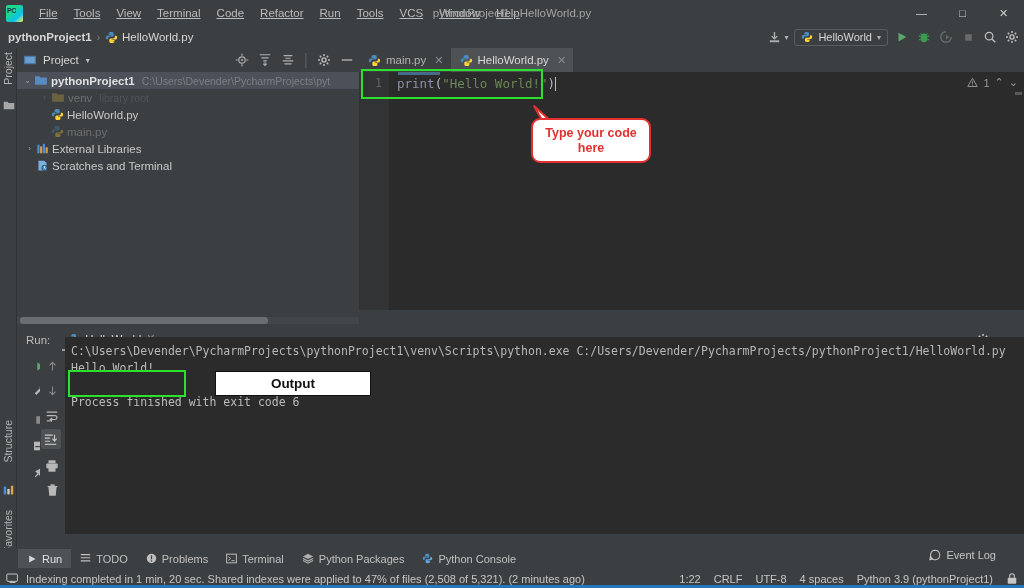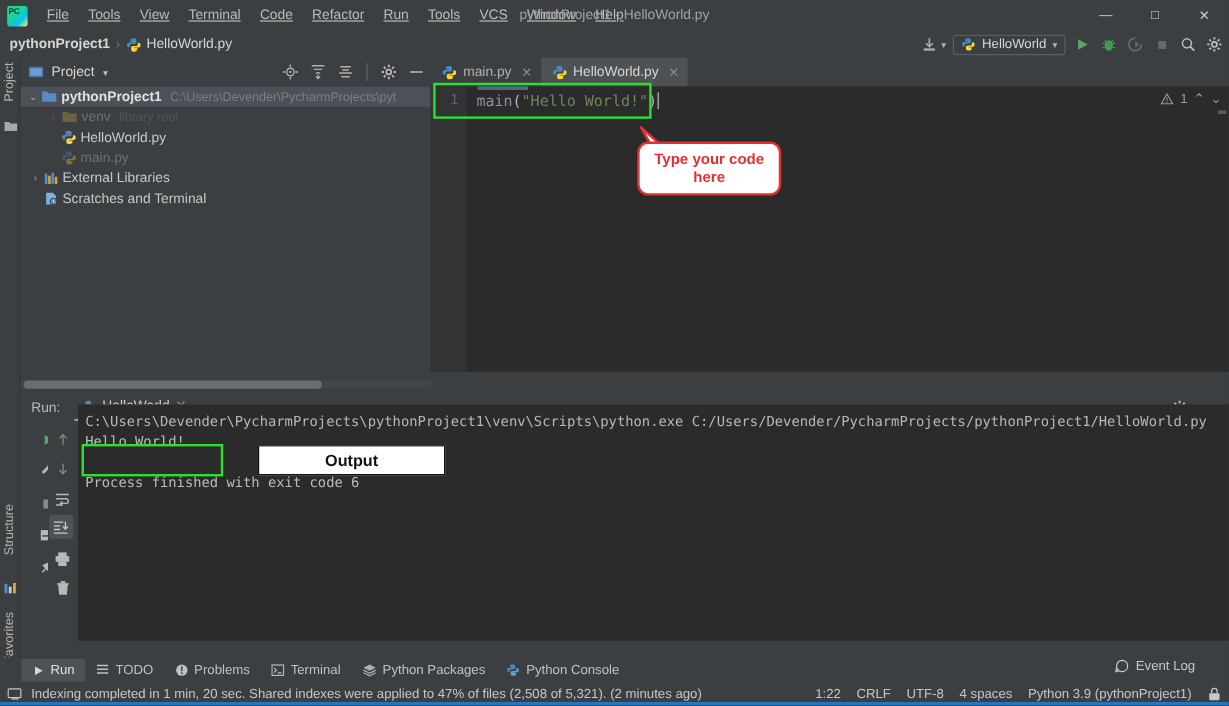--- a/index.html
+++ b/index.html
@@ -483,21 +483,21 @@
       <span>HelloWorld.py</span>
       <span class="x">✕</span>
     </div>
   </div>
 
   <div class="editor">
     <div class="gutter">
       <span class="ln">1</span>
     </div>
     <div class="code-area">
-      <div class="codeline"><span class="c-fn">main</span><span class="c-paren">(</span><span class="c-str">"Hello World!"</span><span class="c-paren">)</span><span class="caret"></span></div>
+      <div class="codeline"><span class="c-fn">print</span><span class="c-paren">(</span><span class="c-str">"Hello World!"</span><span class="c-paren">)</span><span class="caret"></span></div>
     </div>
     <div class="warn-bar">
       <span>
         <svg width="11" height="11" viewBox="0 0 14 14">
             <path d="M7 1.6 L13 12 H1 Z" stroke="#9a9a9a" stroke-width="1.2" fill="none"></path>
             <path d="M7 5.4v3.2" stroke="#9a9a9a" stroke-width="1.2"></path>
             <circle cx="7" cy="10.2" r="0.7" fill="#9a9a9a"></circle>
           </svg>
       </span>
       <span>1</span>

